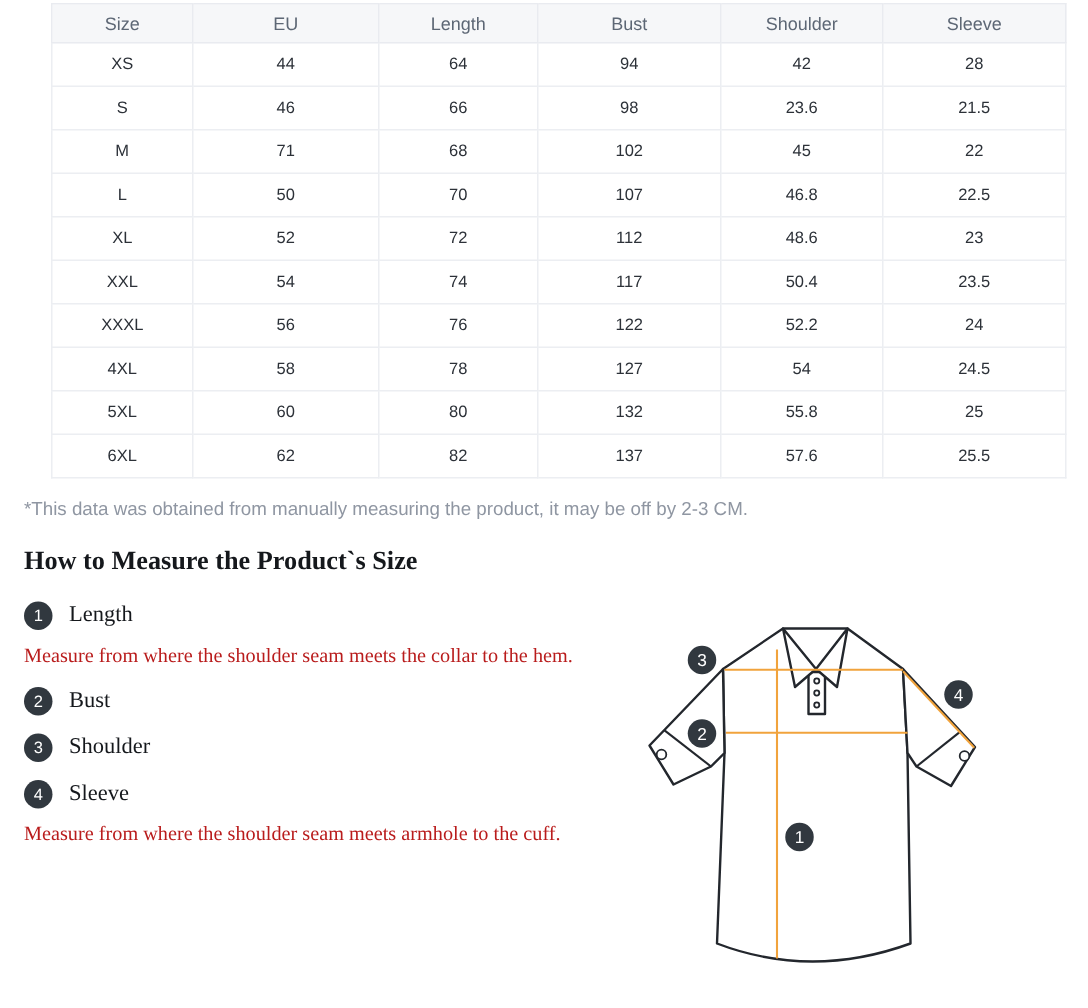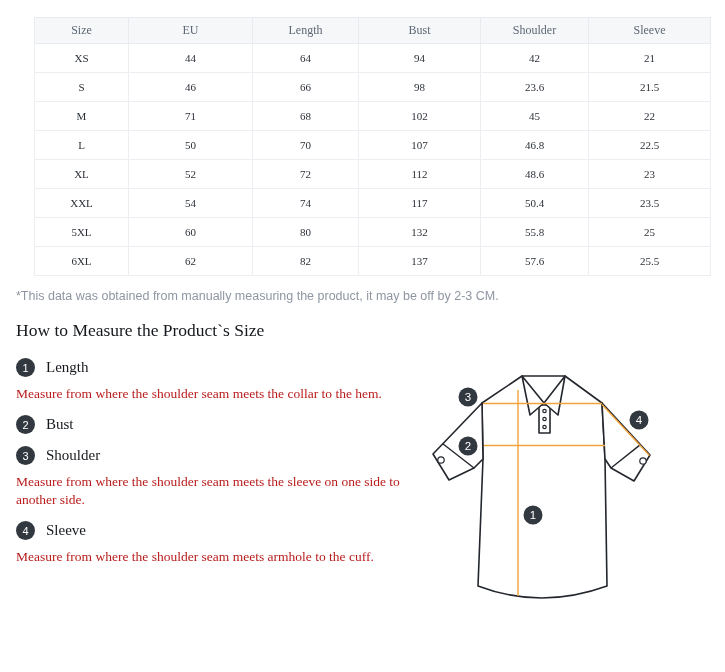--- a/index.html
+++ b/index.html
@@ -7,30 +7,30 @@
     --accent:#F1A33C;
     --marker-bg:#31383F;
     --marker-text:#FFFFFF;
   }
   *{box-sizing:border-box;margin:0;padding:0;}
   html,body{width:725px;height:672px;background:#fff;overflow:hidden;
     font-family:"Liberation Sans",sans-serif;}
 
   
   .size-table{border-collapse:collapse;table-layout:fixed;width:676px;
-    margin:17px 0 0 34px;font-family:Liberation Serif, serif;}
+    margin:2px 0 0 34px;}
   .size-table th{height:26px;background:#f6f7f9;color:#5d6775;font-weight:400;
     font-size:12px;border:1px solid #e9ebf0;text-align:center;}
   .size-table td{height:29px;color:#2c3138;font-size:11px;
     border:1px solid #eceef2;text-align:center;background:#fff;}
 
   .footnote{margin:13px 0 0 16px;font-size:12.5px;color:#8f96a2;}
 
   .guide-heading{margin:17px 0 0 16px;font-family:"Liberation Serif",serif;
-    font-weight:400;font-size:17.5px;color:#15181c;line-height:1.2;}
+    font-weight:700;font-size:17.5px;color:#15181c;line-height:1.2;}
 
   
   .guide-body{display:flex;margin-top:12px;align-items:flex-start;}
   .guide-list{margin-left:16px;width:404px;padding-top:5px;}
   .guide-item{margin-bottom:12px;}
   .item-head{display:flex;align-items:center;gap:11px;height:19px;}
   .num-badge{width:19px;height:19px;border-radius:50%;background:var(--marker-bg);
     color:var(--marker-text);font-size:11px;display:flex;align-items:center;
     justify-content:center;flex:0 0 19px;}
   .item-title{font-family:"Liberation Serif",serif;font-size:15px;color:#15181c;}
@@ -70,21 +70,21 @@
         <th>Sleeve</th>
       </tr>
   </thead>
   <tbody>
       <tr>
         <td>XS</td>
         <td>44</td>
         <td>64</td>
         <td>94</td>
         <td>42</td>
-        <td>21</td>
+        <td>28</td>
       </tr>
       <tr>
         <td>S</td>
         <td>46</td>
         <td>66</td>
         <td>98</td>
         <td>23.6</td>
         <td>21.5</td>
       </tr>
       <tr>
@@ -113,20 +113,36 @@
       </tr>
       <tr>
         <td>XXL</td>
         <td>54</td>
         <td>74</td>
         <td>117</td>
         <td>50.4</td>
         <td>23.5</td>
       </tr>
       <tr>
+        <td>XXXL</td>
+        <td>56</td>
+        <td>76</td>
+        <td>122</td>
+        <td>52.2</td>
+        <td>24</td>
+      </tr>
+      <tr>
+        <td>4XL</td>
+        <td>58</td>
+        <td>78</td>
+        <td>127</td>
+        <td>54</td>
+        <td>24.5</td>
+      </tr>
+      <tr>
         <td>5XL</td>
         <td>60</td>
         <td>80</td>
         <td>132</td>
         <td>55.8</td>
         <td>25</td>
       </tr>
       <tr>
         <td>6XL</td>
         <td>62</td>
@@ -159,21 +175,20 @@
         <span class="num-badge">2</span>
         <span class="item-title">Bust</span>
       </div>
     </div>
 
     <div class="guide-item">
       <div class="item-head">
         <span class="num-badge">3</span>
         <span class="item-title">Shoulder</span>
       </div>
-      <p class="item-desc">Measure from where the shoulder seam meets the sleeve on one side to another side.</p>
     </div>
 
     <div class="guide-item">
       <div class="item-head">
         <span class="num-badge">4</span>
         <span class="item-title">Sleeve</span>
       </div>
       <p class="item-desc">Measure from where the shoulder seam meets armhole to the cuff.</p>
     </div>
 

